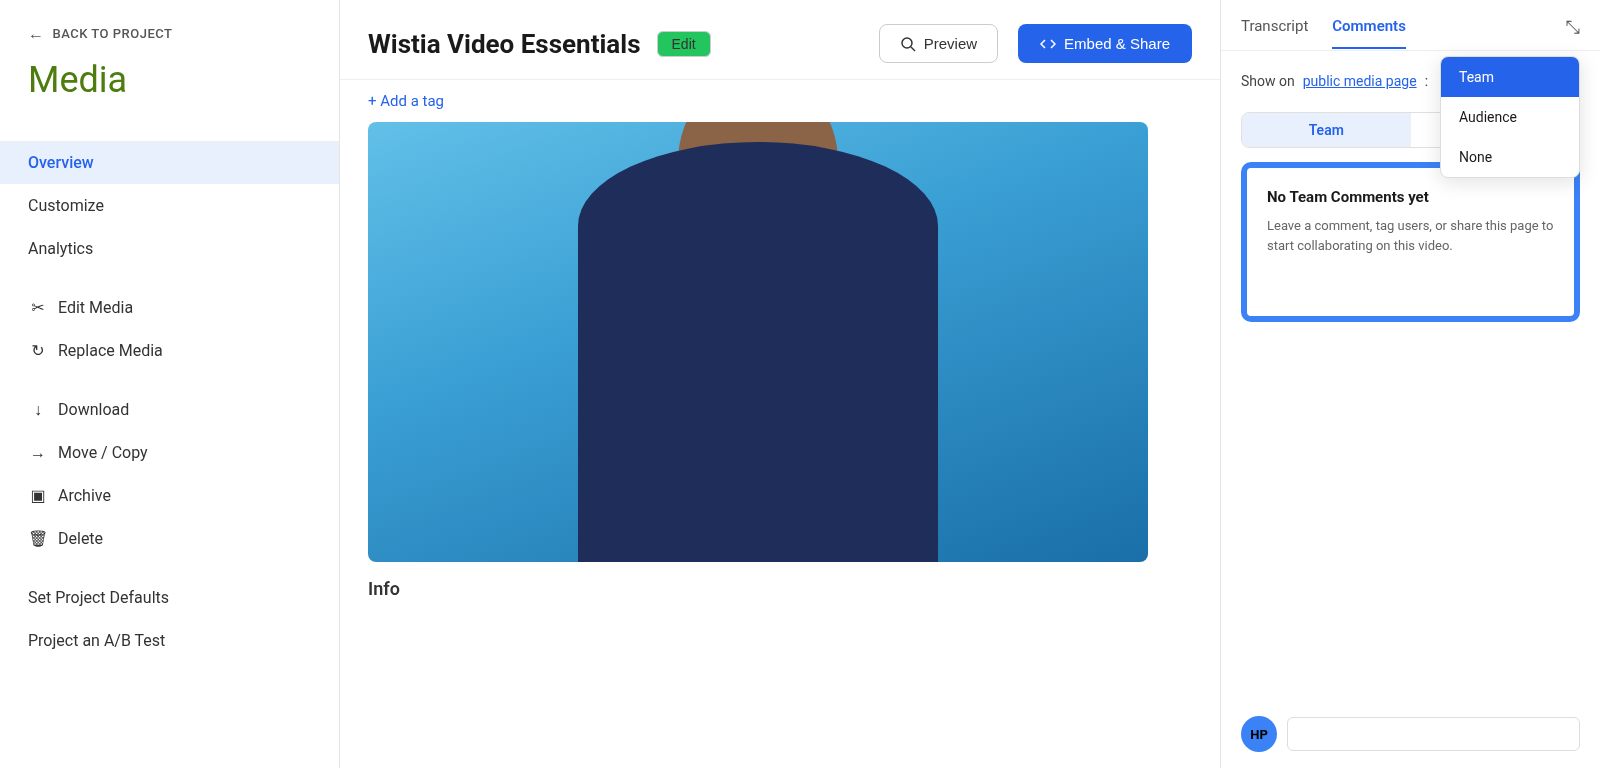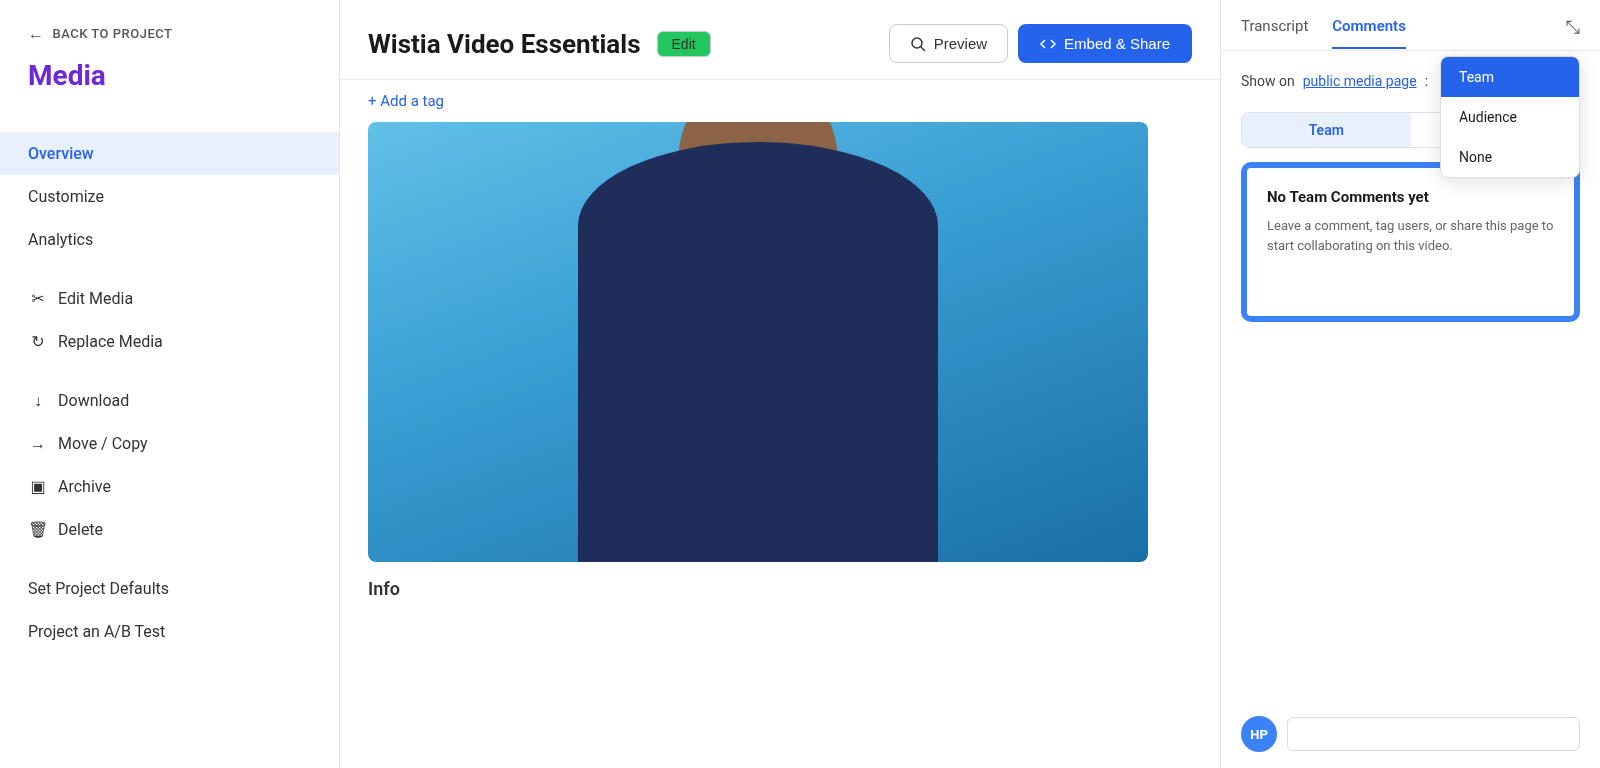--- a/index.html
+++ b/index.html
@@ -32,23 +32,23 @@
       font-weight: 500;
       cursor: pointer;
       letter-spacing: 0.5px;
       text-transform: uppercase;
     }
     .sidebar-back-arrow {
       font-size: 16px;
     }
     .sidebar-title {
       padding: 4px 28px 20px;
-      font-size: 28px;
-      font-weight: 700;
-      color: #6d28d9;
+      font-size: 36px;
+      font-weight: 400;
+      color: #4d7c0f;
     }
     .sidebar-nav {
       display: flex;
       flex-direction: column;
       flex: 1;
     }
     .nav-item {
       display: flex;
       align-items: center;
       gap: 10px;
@@ -97,21 +97,21 @@
       border: 1.5px solid #ccc;
       border-radius: 6px;
       padding: 4px 14px;
       font-size: 14px;
       color: #333;
       background: #22c55e;
       cursor: pointer;
     }
     .header-actions {
       display: flex;
-      gap: 10px;
+      gap: 20px;
       margin-left: auto;
     }
     .preview-btn {
       display: flex;
       align-items: center;
       gap: 8px;
       border: 1.5px solid #ccc;
       border-radius: 8px;
       padding: 10px 20px;
       font-size: 15px;
@@ -312,21 +312,21 @@
       align-items: center;
       gap: 10px;
       margin-top: auto;
       padding-top: 16px;
     }
     .avatar-circle {
       width: 36px;
       height: 36px;
       border-radius: 50%;
       background: #3b82f6;
-      color: #ffffff;
+      color: #000000;
       display: flex;
       align-items: center;
       justify-content: center;
       font-size: 13px;
       font-weight: 700;
       flex-shrink: 0;
     }
     .comment-input {
       flex: 1;
       border: 1px solid #ddd;

